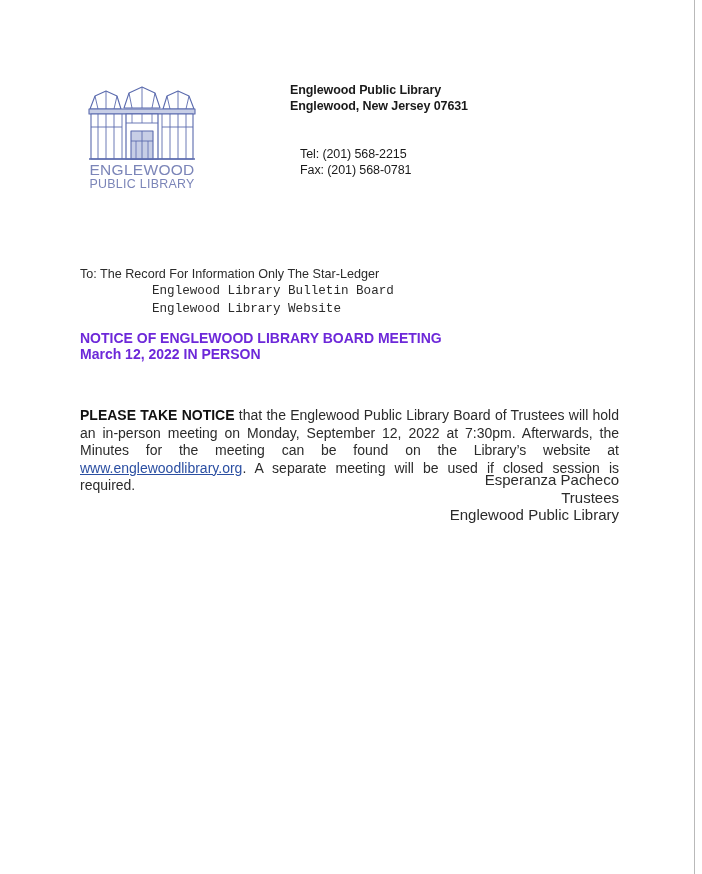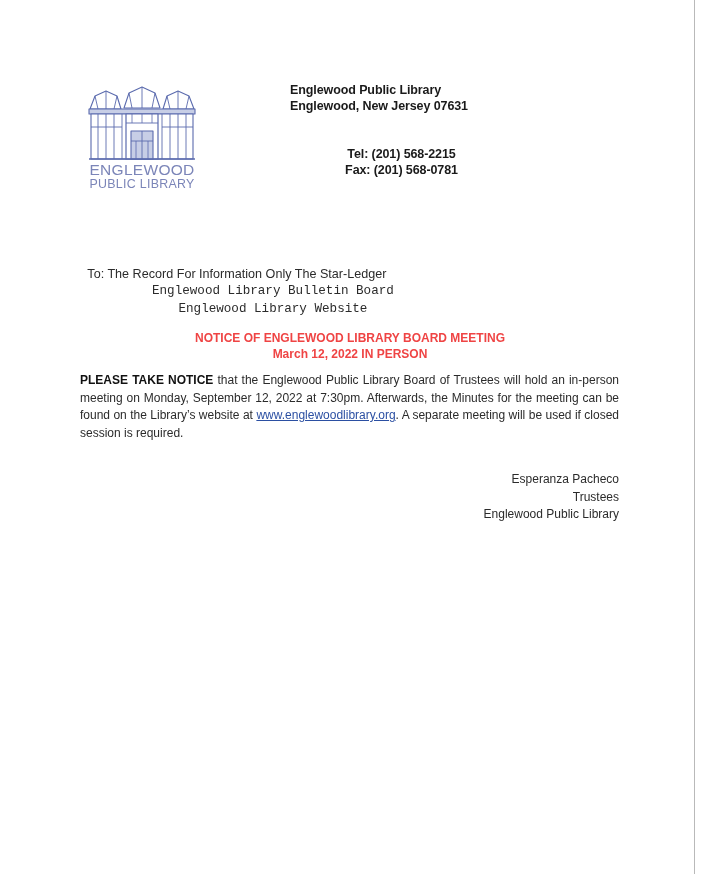--- a/index.html
+++ b/index.html
@@ -64,81 +64,79 @@
     color: #1a1a1a;
     white-space: nowrap;
   }
   .addr-block div { white-space: nowrap; }
 
   .contact-block {
     position: absolute;
     left: 300px;
     top: 147px;
     width: 203px;
-    text-align: center;
+    text-align: left;
     font-size: 12.5px;
-    font-weight: bold;
+    font-weight: normal;
     line-height: 15.6px;
     letter-spacing: -0.1px;
     color: #1a1a1a;
     white-space: nowrap;
   }
 
   
   .to-block {
     position: absolute;
     left: 80px;
     top: 266px;
     font-size: 12.6px;
     line-height: 17.4px;
     color: #2b2b2b;
     white-space: nowrap;
-    text-align: center;
   }
   .to-block .to-first { margin-left: 0; }
   .to-block .to-indent { margin-left: 72px; font-family: Liberation Mono, monospace; }
 
   .notice-title {
     position: absolute;
     left: 80px;
     top: 331px;
     width: 540px;
-    text-align: center;
-    font-size: 12px;
+    font-size: 14px;
     font-weight: bold;
     line-height: 15.5px;
-    color: #ef4444;
+    color: #6d28d9;
   }
 
   .body-para {
     position: absolute;
     left: 80px;
-    top: 360px;
+    top: 393px;
     width: 539px;
     text-align: justify;
-    font-size: 12px;
+    font-size: 14px;
     line-height: 17.6px;
     color: #2b2b2b;
   }
   .body-para .lead {
     font-weight: bold;
     color: #111111;
   }
   .body-para .url {
     color: #2b4fa2;
     text-decoration: underline;
   }
 
   .signature {
     position: absolute;
     left: 280px;
     top: 471px;
     width: 339px;
     text-align: right;
-    font-size: 12px;
+    font-size: 15px;
     line-height: 17.6px;
     color: #2b2b2b;
     white-space: nowrap;
   }
 </style>
 </head>
 <body>
 
 <div class="page">
 

